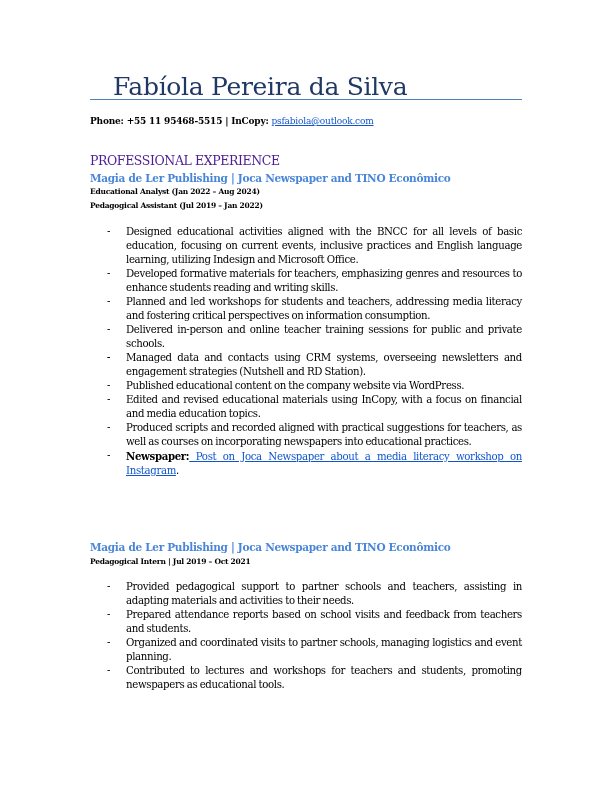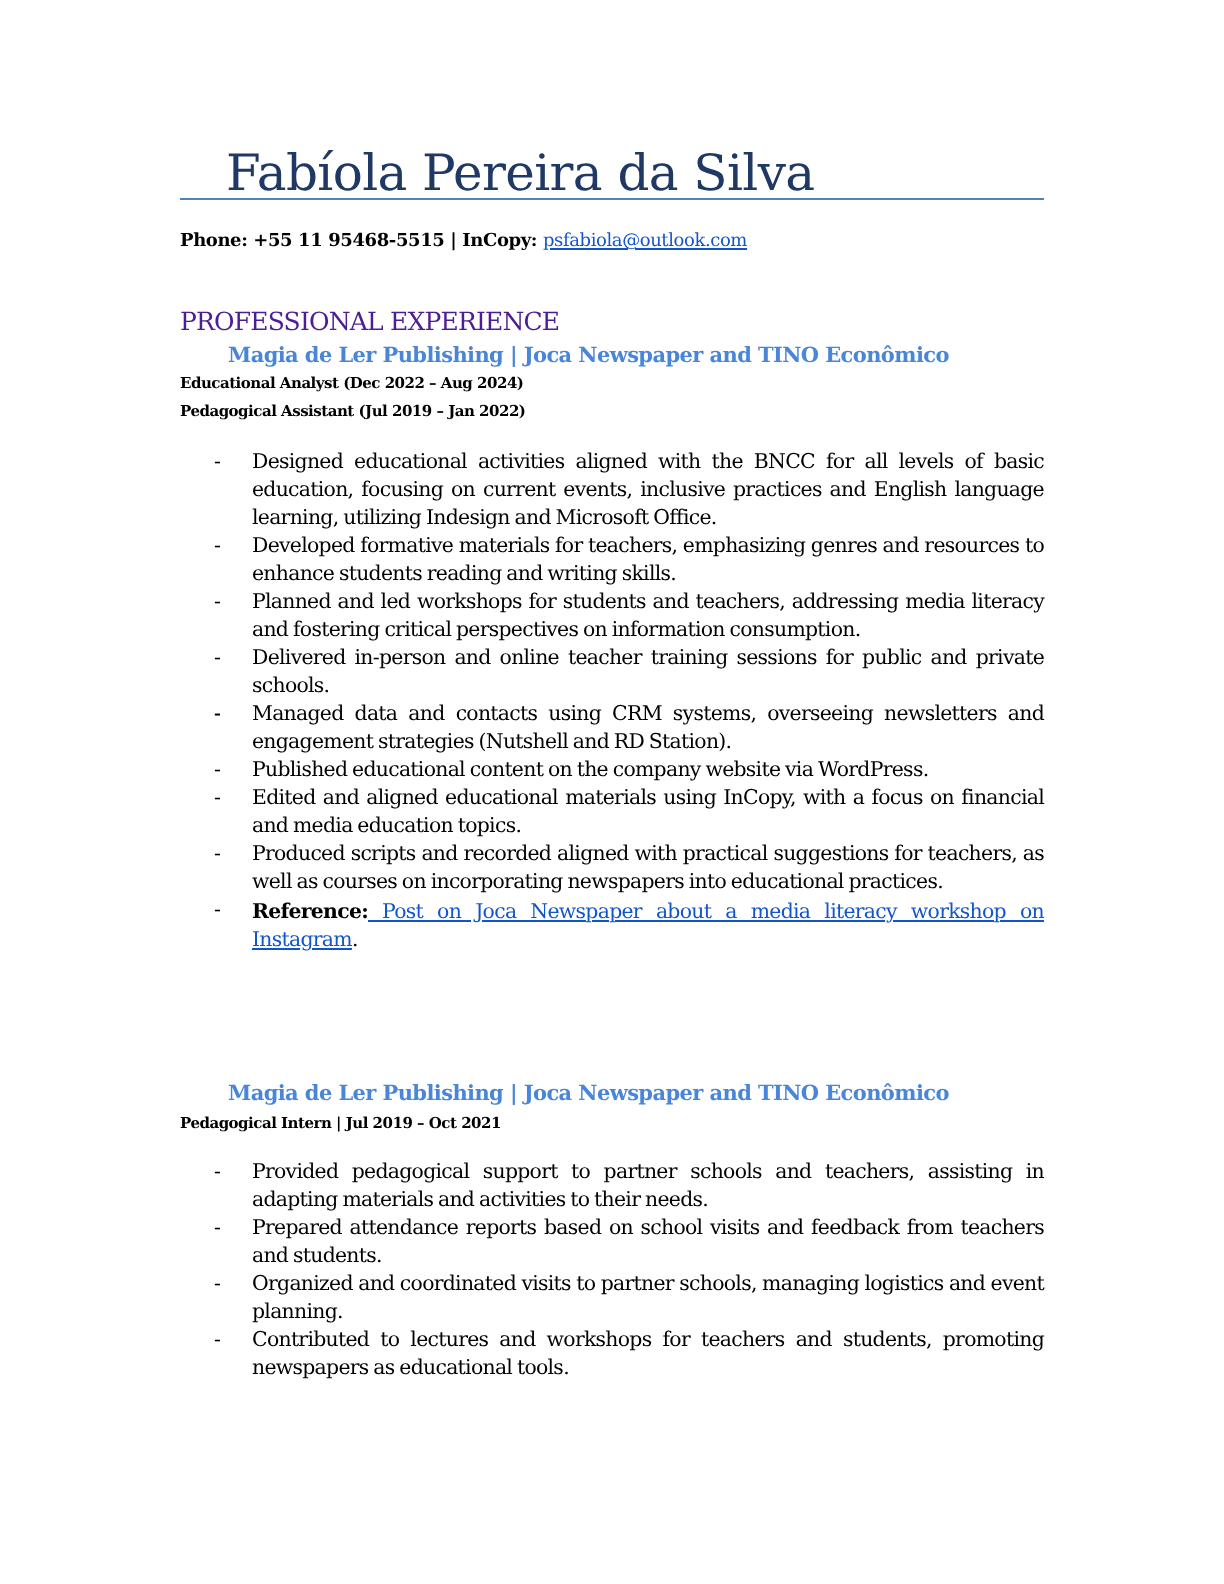--- a/index.html
+++ b/index.html
@@ -8,21 +8,21 @@
     .page { position: absolute; left: 90px; top: 0; width: 432px; }
     .name { position: absolute; top: 72px; left: 0; font-size: 25px; color: #1f3864;
       font-family: "DejaVu Serif", serif; letter-spacing: -0.3px; white-space: nowrap; margin-left: 23px; }
     .rule { position: absolute; top: 99px; left: 0; width: 432px; height: 1px; background: #4f81bd; }
     .contact { position: absolute; top: 116px; left: 0; font-size: 9px; font-weight: bold; white-space: nowrap;
       letter-spacing: -0.2px; }
     .contact a { color: #1155cc; text-decoration: underline; font-weight: normal; }
     .section-title { position: absolute; top: 153px; left: 0; font-size: 12.5px; font-weight: normal; color: #4c1d95;
       letter-spacing: -0.4px; white-space: nowrap; }
     .company { position: absolute; left: 0; font-size: 10.5px; font-weight: bold; color: #4a86d8;
-      letter-spacing: -0.3px; white-space: nowrap; margin-left: 24px; }
+      letter-spacing: -0.3px; white-space: nowrap; }
     .role { position: absolute; left: 0; font-size: 7.5px; font-weight: bold; white-space: nowrap; letter-spacing: -0.25px; }
     ul.bullets { position: absolute; left: 0; width: 432px; margin: 0; padding: 0; list-style: none; }
     ul.bullets li { position: relative; padding-left: 36px; font-size: 10.2px; line-height: 14px;
       text-align: justify; letter-spacing: -0.35px; word-spacing: -0.5px; }
     ul.bullets li .dash { position: absolute; left: 17px; top: 0; }
     ul.bullets li b { font-weight: bold; }
     ul.bullets li a { color: #1155cc; text-decoration: underline; }
   </style>
 </head>
 <body>
@@ -35,34 +35,34 @@
     <span>Phone:</span>
     <span>+55 11 95468-5515</span>
     <span>|</span>
     <span>InCopy:</span>
     <a>psfabiola@outlook.com</a>
   </div>
 
   <div class="section-title">PROFESSIONAL EXPERIENCE</div>
 
   <div class="company" style="top:172px;">Magia de Ler Publishing | Joca Newspaper and TINO Econômico</div>
-  <div class="role" style="top:187px;">Educational Analyst (Dec 2022 – Aug 2024)</div>
+  <div class="role" style="top:187px;">Educational Analyst (Jan 2022 – Aug 2024)</div>
   <div class="role" style="top:201px;">Pedagogical Assistant (Jul 2019 – Jan 2022)</div>
 
   <ul class="bullets" style="top:225px;">
     <li><span class="dash">-</span><span>Designed educational activities aligned with the BNCC for all levels of basic education, focusing on current events, inclusive practices and English language learning, utilizing Indesign and Microsoft Office.</span></li>
     <li><span class="dash">-</span><span>Developed formative materials for teachers, emphasizing genres and resources to enhance students reading and writing skills.</span></li>
     <li><span class="dash">-</span><span>Planned and led workshops for students and teachers, addressing media literacy and fostering critical perspectives on information consumption.</span></li>
     <li><span class="dash">-</span><span>Delivered in-person and online teacher training sessions for public and private schools.</span></li>
     <li><span class="dash">-</span></li>
     <li><span class="dash">-</span><span>Managed data and contacts using CRM systems, overseeing newsletters and engagement strategies (Nutshell and RD Station).</span></li>
     <li><span class="dash">-</span><span>Published educational content on the company website via WordPress.</span></li>
-    <li><span class="dash">-</span><span>Edited and aligned educational materials using InCopy, with a focus on financial and media education topics.</span></li>
+    <li><span class="dash">-</span><span>Edited and revised educational materials using InCopy, with a focus on financial and media education topics.</span></li>
     <li><span class="dash">-</span><span>Produced scripts and recorded aligned with practical suggestions for teachers, as well as courses on incorporating newspapers into educational practices.</span></li>
-    <li><span class="dash">-</span><b>Reference:</b><a> Post on Joca Newspaper about a media literacy workshop on Instagram</a><span>.</span></li>
+    <li><span class="dash">-</span><b>Newspaper:</b><a> Post on Joca Newspaper about a media literacy workshop on Instagram</a><span>.</span></li>
   </ul>
 
   <div class="company" style="top:541px;">Magia de Ler Publishing | Joca Newspaper and TINO Econômico</div>
   <div class="role" style="top:557px;">Pedagogical Intern | Jul 2019 – Oct 2021</div>
 
   <ul class="bullets" style="top:580px;">
     <li><span class="dash">-</span><span>Provided pedagogical support to partner schools and teachers, assisting in adapting materials and activities to their needs.</span></li>
     <li><span class="dash">-</span><span>Prepared attendance reports based on school visits and feedback from teachers and students.</span></li>
     <li><span class="dash">-</span><span>Organized and coordinated visits to partner schools, managing logistics and event planning.</span></li>
     <li><span class="dash">-</span><span>Contributed to lectures and workshops for teachers and students, promoting newspapers as educational tools.</span></li>

